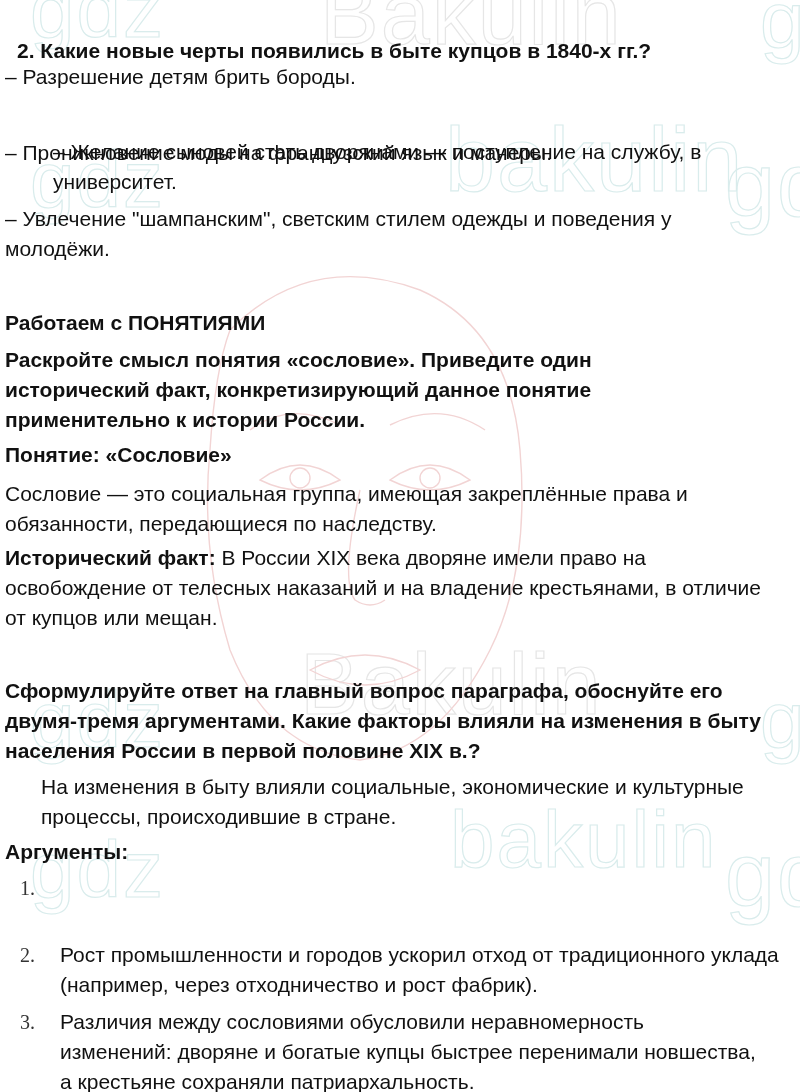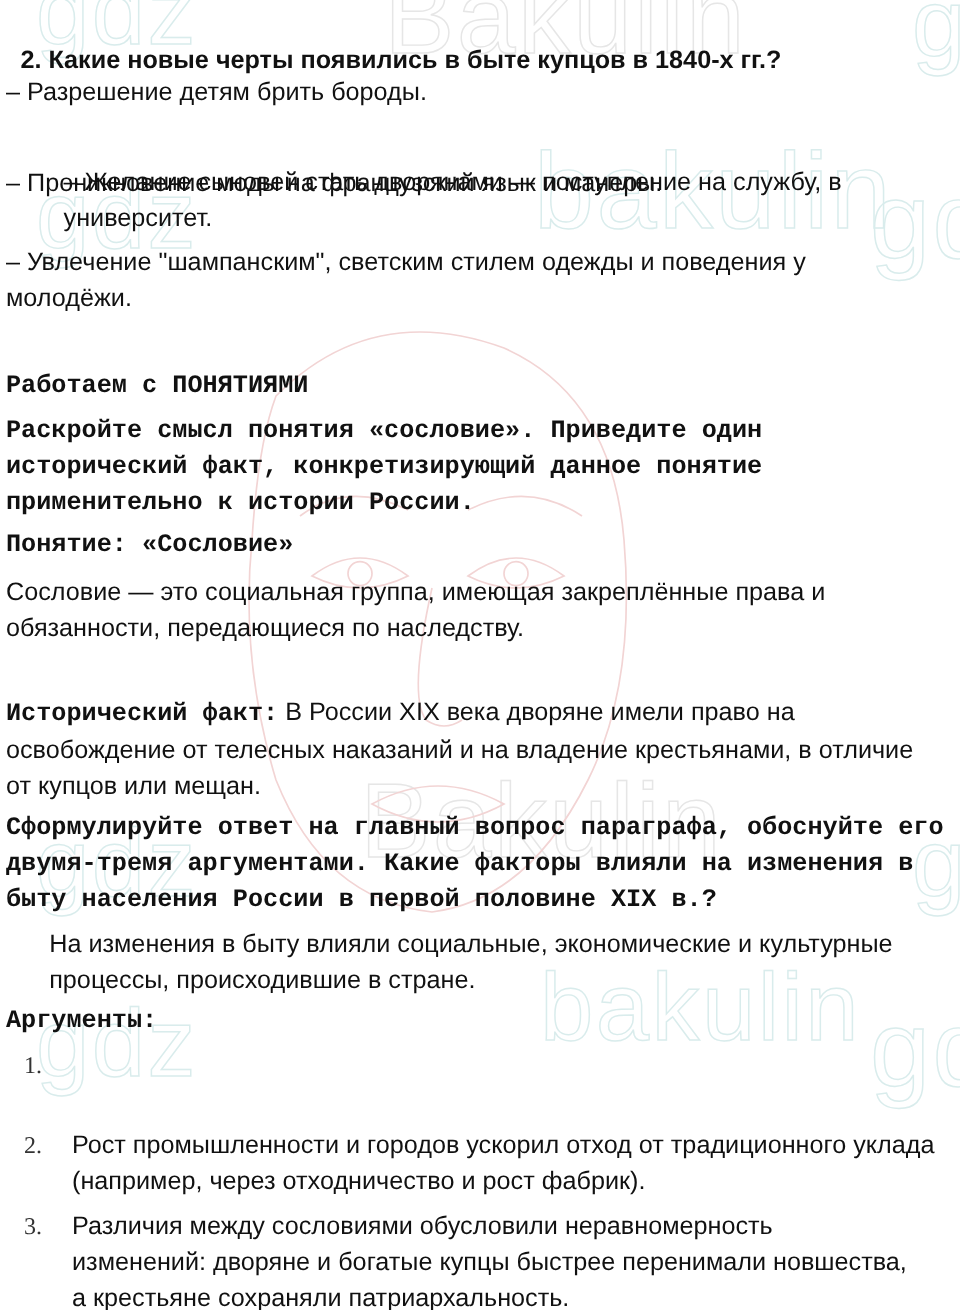--- a/index.html
+++ b/index.html
@@ -50,21 +50,21 @@
       margin: 12px;
       position: absolute;
       left: 5px;
     }
     .para {
       position: absolute;
       left: 5px;
       right: 6px;
       margin: 0;
     }
-    .bold { font-weight: 700; font-family: Liberation Mono, monospace; }
+    .bold { font-weight: 700; }
     .list-item {
       position: absolute;
       left: 0;
       right: 6px;
     }
     .list-num {
       position: absolute;
       left: 20px;
       top: 0;
       font-family: "Liberation Serif", "DejaVu Serif", serif;
@@ -110,21 +110,21 @@
   <p class="q-title" style="top:24px;">2. Какие новые черты появились в быте купцов в 1840-х гг.?</p>
   <p class="para" style="top:62px;">– Разрешение детям брить бороды.</p>
   <p class="para" style="top:98px;margin-top:40px;">– Проникновение моды на французский язык и манеры.</p>
   <p class="para" style="top:137px; width:760px;margin-left:48px;">– Желание сыновей стать дворянами — поступление на службу, в университет.</p>
   <p class="para" style="top:204px; width:765px;">– Увлечение "шампанским", светским стилем одежды и поведения у молодёжи.</p>
 
   <p class="para bold" style="top:308px;">Работаем с ПОНЯТИЯМИ</p>
   <p class="para bold" style="top:345px; width:680px;">Раскройте смысл понятия «сословие». Приведите один исторический факт, конкретизирующий данное понятие применительно к истории России.</p>
   <p class="para bold" style="top:440px;">Понятие: «Сословие»</p>
   <p class="para" style="top:479px; width:770px;">Сословие — это социальная группа, имеющая закреплённые права и обязанности, передающиеся по наследству.</p>
-  <p class="para" style="top:543px; width:770px;margin-top:36px;">
+  <p class="para" style="top:543px; width:770px;">
     <span class="bold">Исторический факт:</span><span> В России XIX века дворяне имели право на освобождение от телесных наказаний и на владение крестьянами, в отличие от купцов или мещан.</span>
   </p>
 
   <p class="para bold" style="top:676px; width:795px;">Сформулируйте ответ на главный вопрос параграфа, обоснуйте его двумя-тремя аргументами. Какие факторы влияли на изменения в быту населения России в первой половине XIX в.?</p>
   <p class="para" style="top:772px; width:795px;margin-left:36px;">На изменения в быту влияли социальные, экономические и культурные процессы, происходившие в стране.</p>
   <p class="para bold" style="top:837px;">Аргументы:</p>
 
   <div class="list-item" style="top:873px;">
     <span class="list-num">1.</span>
   </div>

